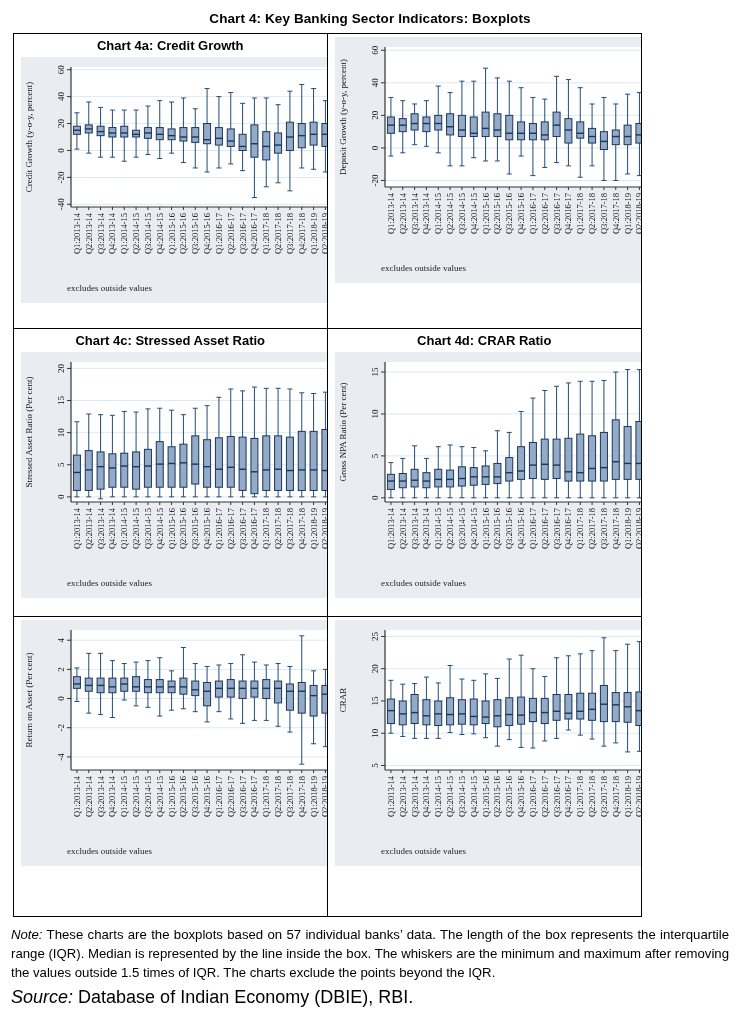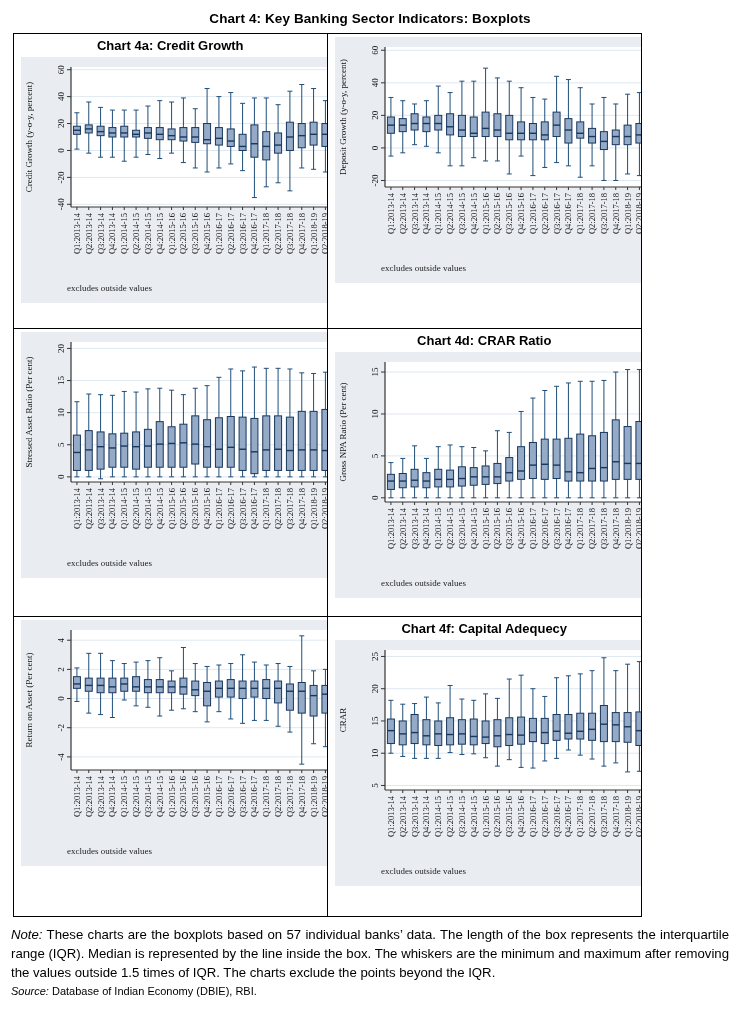--- a/index.html
+++ b/index.html
@@ -21,21 +21,21 @@
   .cell:nth-child(-n+4){border-bottom:1px solid #000;}
   .chart-title{
     text-align:center;font-weight:bold;font-size:13px;margin:1px 0 4px;
   }
   .graph{margin:0 7px;font-family:Liberation Serif, serif;}
   .graph svg{display:block;}
   .note{
     margin:8px 11px 0 11px;font-size:13.2px;line-height:1.45;
     text-align:justify;
   }
-  .src{margin:2px 11px 0 11px;font-size:11px;line-height:1.45;}
+  .src{margin:2px 11px 0 11px;font-size:18px;line-height:1.45;}
   .it{font-style:italic;margin-top:32px;}
 </style>
 </head>
 <body>
 
 <div class="main-title">Chart 4: Key Banking Sector Indicators: Boxplots</div>
 
 <div class="grid">
   <div class="cell">
     <div class="chart-title">Chart 4a: Credit Growth</div>
@@ -473,20 +473,21 @@
           <line x1="325.5833333333333" x2="330.5833333333333" y1="140.2325581395349" y2="140.2325581395349" stroke="#1f4e79"></line>
           <line x1="325.5833333333333" x2="330.5833333333333" y1="29.53488372093023" y2="29.53488372093023" stroke="#1f4e79"></line>
           <rect x="324.5833333333333" y="70.23255813953489" width="7" height="32.55813953488371" fill="#94aac6" stroke="#17375e" stroke-width="1"></rect>
           <line x1="324.5833333333333" x2="331.5833333333333" y1="88.13953488372093" y2="88.13953488372093" stroke="#17375e" stroke-width="1.4"></line>
           <text x="11" y="80" transform="rotate(-90 11 80)" text-anchor="middle" font-size="9" fill="#111111">Deposit Growth (y-o-y, percent)</text>
           <text x="46" y="234" font-size="9" fill="#222">excludes outside values</text>
         </svg>
       </div>
   </div>
   <div class="cell">
+    <div class="chart-title">Chart 4c: Stressed Asset Ratio</div>
     <div class="graph">
         <svg viewBox="0 0 341 246" width="341" height="246">
           <rect x="0" y="0" width="341" height="246" fill="#e9edf2"></rect>
           <rect x="50" y="10" width="284" height="140" fill="#ffffff"></rect>
           <line x1="50" x2="334" y1="144.86238532110093" y2="144.86238532110093" stroke="#dfe8f1" stroke-width="1"></line>
           <line x1="50" x2="334" y1="112.75229357798165" y2="112.75229357798165" stroke="#dfe8f1" stroke-width="1"></line>
           <line x1="50" x2="334" y1="80.64220183486238" y2="80.64220183486238" stroke="#dfe8f1" stroke-width="1"></line>
           <line x1="50" x2="334" y1="48.53211009174312" y2="48.53211009174312" stroke="#dfe8f1" stroke-width="1"></line>
           <line x1="50" x2="334" y1="16.42201834862385" y2="16.42201834862385" stroke="#dfe8f1" stroke-width="1"></line>
           <line x1="50" x2="50" y1="10" y2="150" stroke="#333333" stroke-width="1.2"></line>
@@ -1128,21 +1129,20 @@
           <line x1="325.5833333333333" x2="330.5833333333333" y1="131.04166666666666" y2="131.04166666666666" stroke="#1f4e79"></line>
           <line x1="325.5833333333333" x2="330.5833333333333" y1="42.08333333333333" y2="42.08333333333333" stroke="#1f4e79"></line>
           <rect x="324.5833333333333" y="62.49999999999999" width="7" height="29.166666666666664" fill="#94aac6" stroke="#17375e" stroke-width="1"></rect>
           <line x1="324.5833333333333" x2="331.5833333333333" y1="71.25" y2="71.25" stroke="#17375e" stroke-width="1.4"></line>
           <text x="11" y="80" transform="rotate(-90 11 80)" text-anchor="middle" font-size="9" fill="#111111">Return on Asset (Per cent)</text>
           <text x="46" y="234" font-size="9" fill="#222">excludes outside values</text>
         </svg>
       </div>
   </div>
   <div class="cell">
-    <div class="chart-title">Chart 4f: Capital Adequecy</div>
     <div class="graph">
         <svg viewBox="0 0 341 246" width="341" height="246">
           <rect x="0" y="0" width="341" height="246" fill="#e9edf2"></rect>
           <rect x="50" y="10" width="284" height="140" fill="#ffffff"></rect>
           <line x1="50" x2="334" y1="145.48387096774195" y2="145.48387096774195" stroke="#dfe8f1" stroke-width="1"></line>
           <line x1="50" x2="334" y1="113.22580645161291" y2="113.22580645161291" stroke="#dfe8f1" stroke-width="1"></line>
           <line x1="50" x2="334" y1="80.96774193548387" y2="80.96774193548387" stroke="#dfe8f1" stroke-width="1"></line>
           <line x1="50" x2="334" y1="48.70967741935484" y2="48.70967741935484" stroke="#dfe8f1" stroke-width="1"></line>
           <line x1="50" x2="334" y1="16.451612903225808" y2="16.451612903225808" stroke="#dfe8f1" stroke-width="1"></line>
           <line x1="50" x2="50" y1="10" y2="150" stroke="#333333" stroke-width="1.2"></line>

